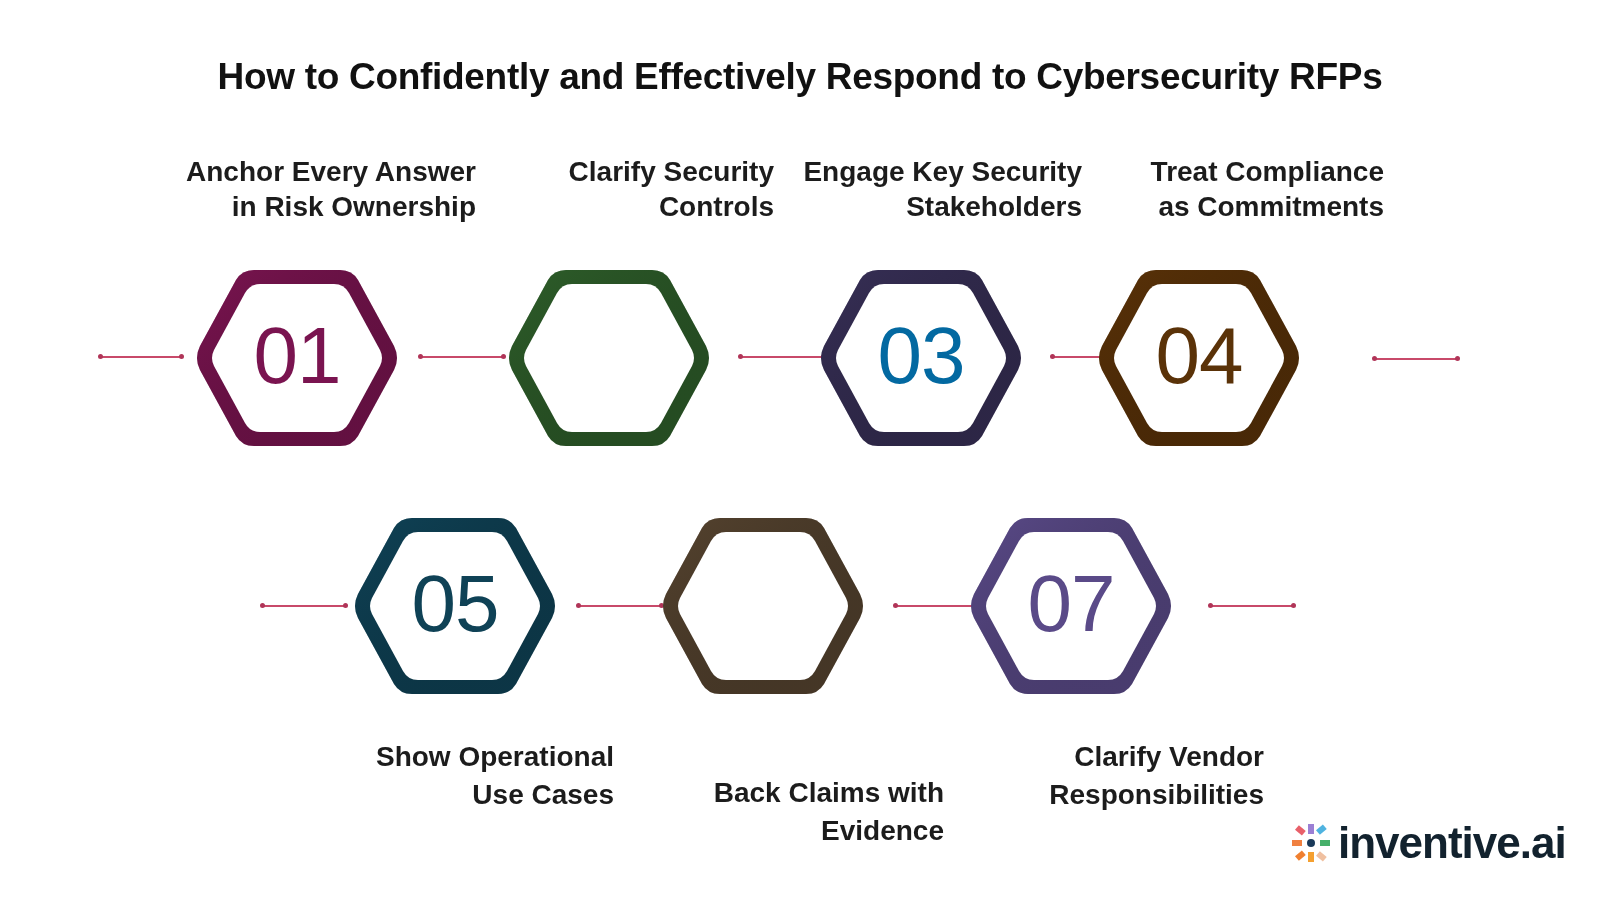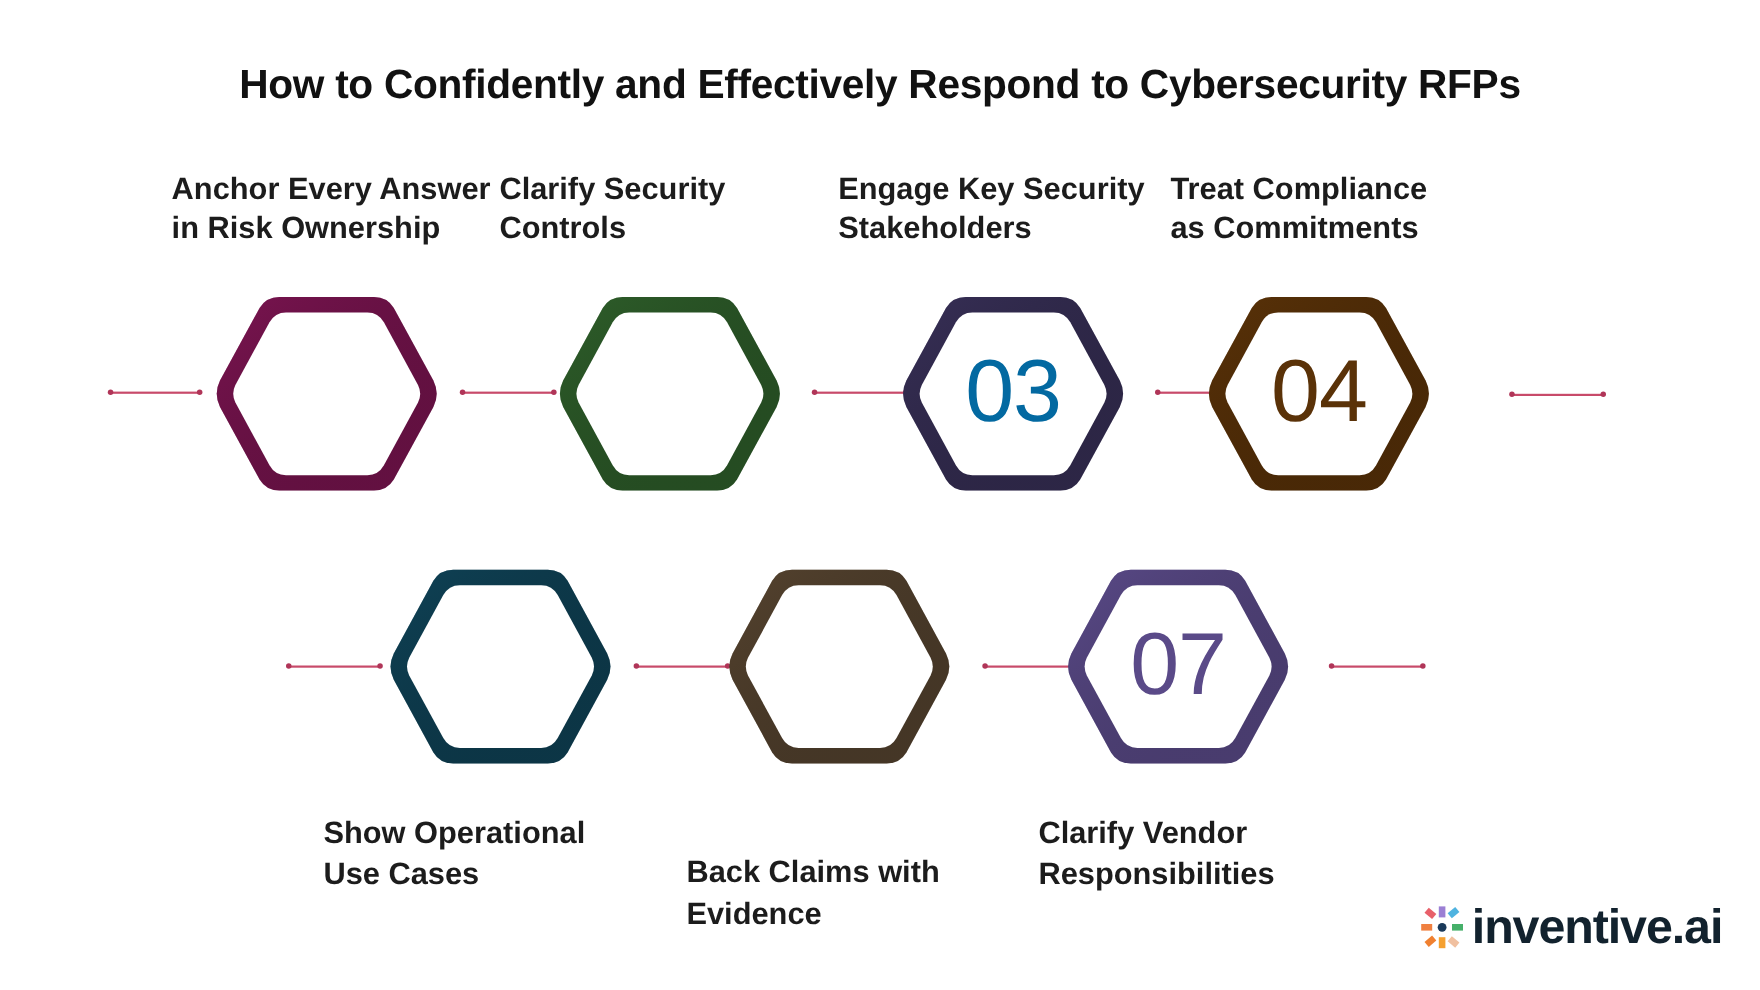--- a/index.html
+++ b/index.html
@@ -1,20 +1,20 @@
 <!DOCTYPE html>
 <html><head>
 <meta charset="utf-8">
 <style>
   * { box-sizing: border-box; margin: 0; padding: 0; }
   html, body { width: 1600px; height: 900px; background: #ffffff; overflow: hidden; }
   body { position: relative; font-family: "Liberation Sans", "DejaVu Sans", sans-serif; color: #111; }
   .title { position: absolute; left: 0; width: 1600px; top: 56px; text-align: center;
     font-size: 37px; font-weight: 700; letter-spacing: -0.3px; color: #111; }
-  .label { position: absolute; text-align: left; font-size: 28px; font-weight: 700; line-height: 35px; color: #1c1c1c; width: 320px; white-space: pre-line; }
+  .label { position: absolute; text-align: right; font-size: 28px; font-weight: 700; line-height: 35px; color: #1c1c1c; width: 320px; white-space: pre-line; }
   .hex { position: absolute; width: 210px; height: 192px; }
   .hex svg { position: absolute; left: 0; top: 0; }
   .num { position: absolute; left: 0; width: 100%; top: 50%; transform: translateY(-52%); text-align: center;
     font-size: 80px; font-weight: 400; letter-spacing: -1px; }
   .conn { position: absolute; height: 2px; background: #c84a6a; }
   .conn::before, .conn::after { content: ""; position: absolute; top: -2px; width: 5px; height: 5px; border-radius: 50%; background: #b03558; }
   .conn::before { left: -2px; } .conn::after { right: -2px; }
   .logo { position: absolute; left: 1290px; top: 818px; display: flex; align-items: center; justify-content: center; }
   .logo-text { font-size: 44px; font-weight: 700; color: #12222e; letter-spacing: -1px; margin-left: 6px; }
 </style>
@@ -49,20 +49,21 @@
     <defs>
           <linearGradient id="g0" x1="0" y1="0" x2="1" y2="1">
             <stop offset="0" stop-color="#7a1450"></stop>
             <stop offset="1" stop-color="#000" stop-opacity="0.35"></stop>
           </linearGradient>
         </defs>
     <path d="M62 8 L148 8 Q160 8 166 18 L202 84 Q208 96 202 108 L166 174 Q160 184 148 184 L62 184 Q50 184 44 174 L8 108 Q2 96 8 84 L44 18 Q50 8 62 8 Z" fill="#7a1450"></path>
     <path d="M62 8 L148 8 Q160 8 166 18 L202 84 Q208 96 202 108 L166 174 Q160 184 148 184 L62 184 Q50 184 44 174 L8 108 Q2 96 8 84 L44 18 Q50 8 62 8 Z" fill="url(#g0)" opacity="0.5"></path>
     <path d="M68 22 L142 22 Q152 22 157 31 L188 88 Q192 96 188 104 L157 161 Q152 170 142 170 L68 170 Q58 170 53 161 L22 104 Q18 96 22 88 L53 31 Q58 22 68 22 Z" fill="#ffffff"></path>
   </svg>
+  <div class="num" style="color:#7a1450">01</div>
     </div>
     <div class="hex" style="left: 504px; top: 262px;">
       <svg width="210" height="192" viewBox="0 0 210 192">
     <defs>
           <linearGradient id="g1" x1="0" y1="0" x2="1" y2="1">
             <stop offset="0" stop-color="#2e5e2a"></stop>
             <stop offset="1" stop-color="#000" stop-opacity="0.35"></stop>
           </linearGradient>
         </defs>
     <path d="M62 8 L148 8 Q160 8 166 18 L202 84 Q208 96 202 108 L166 174 Q160 184 148 184 L62 184 Q50 184 44 174 L8 108 Q2 96 8 84 L44 18 Q50 8 62 8 Z" fill="#2e5e2a"></path>
@@ -103,20 +104,21 @@
     <defs>
           <linearGradient id="g4" x1="0" y1="0" x2="1" y2="1">
             <stop offset="0" stop-color="#0f4256"></stop>
             <stop offset="1" stop-color="#000" stop-opacity="0.35"></stop>
           </linearGradient>
         </defs>
     <path d="M62 8 L148 8 Q160 8 166 18 L202 84 Q208 96 202 108 L166 174 Q160 184 148 184 L62 184 Q50 184 44 174 L8 108 Q2 96 8 84 L44 18 Q50 8 62 8 Z" fill="#0f4256"></path>
     <path d="M62 8 L148 8 Q160 8 166 18 L202 84 Q208 96 202 108 L166 174 Q160 184 148 184 L62 184 Q50 184 44 174 L8 108 Q2 96 8 84 L44 18 Q50 8 62 8 Z" fill="url(#g4)" opacity="0.5"></path>
     <path d="M68 22 L142 22 Q152 22 157 31 L188 88 Q192 96 188 104 L157 161 Q152 170 142 170 L68 170 Q58 170 53 161 L22 104 Q18 96 22 88 L53 31 Q58 22 68 22 Z" fill="#ffffff"></path>
   </svg>
+  <div class="num" style="color:#0f4256">05</div>
     </div>
     <div class="hex" style="left: 658px; top: 510px;">
       <svg width="210" height="192" viewBox="0 0 210 192">
     <defs>
           <linearGradient id="g5" x1="0" y1="0" x2="1" y2="1">
             <stop offset="0" stop-color="#55432f"></stop>
             <stop offset="1" stop-color="#000" stop-opacity="0.35"></stop>
           </linearGradient>
         </defs>
     <path d="M62 8 L148 8 Q160 8 166 18 L202 84 Q208 96 202 108 L166 174 Q160 184 148 184 L62 184 Q50 184 44 174 L8 108 Q2 96 8 84 L44 18 Q50 8 62 8 Z" fill="#55432f"></path>

